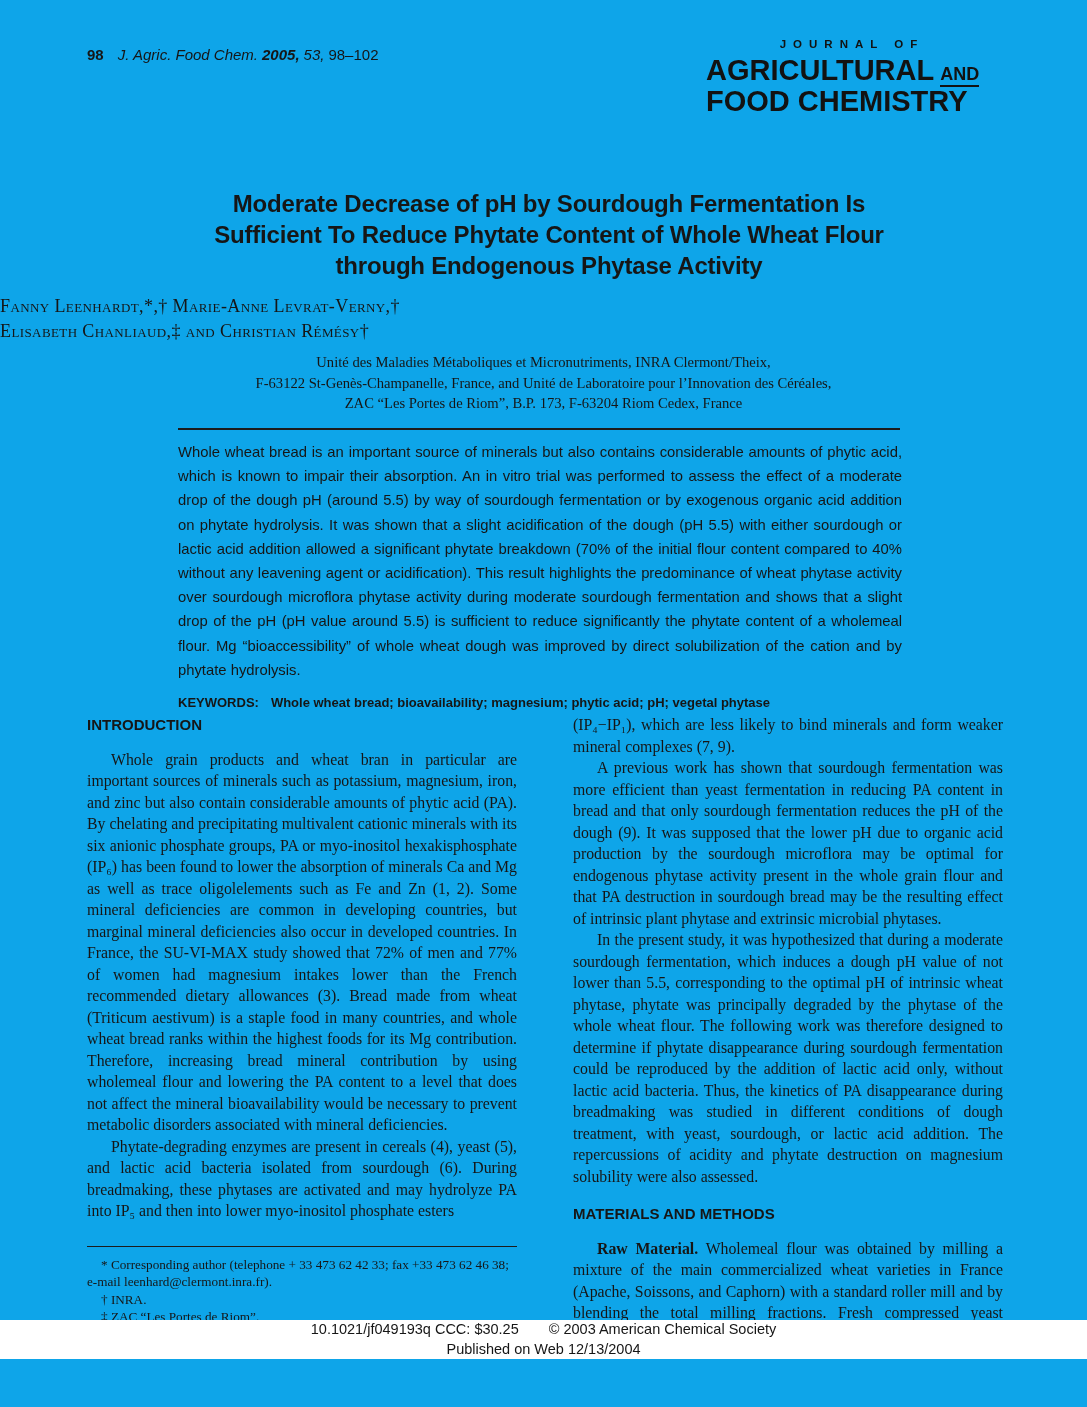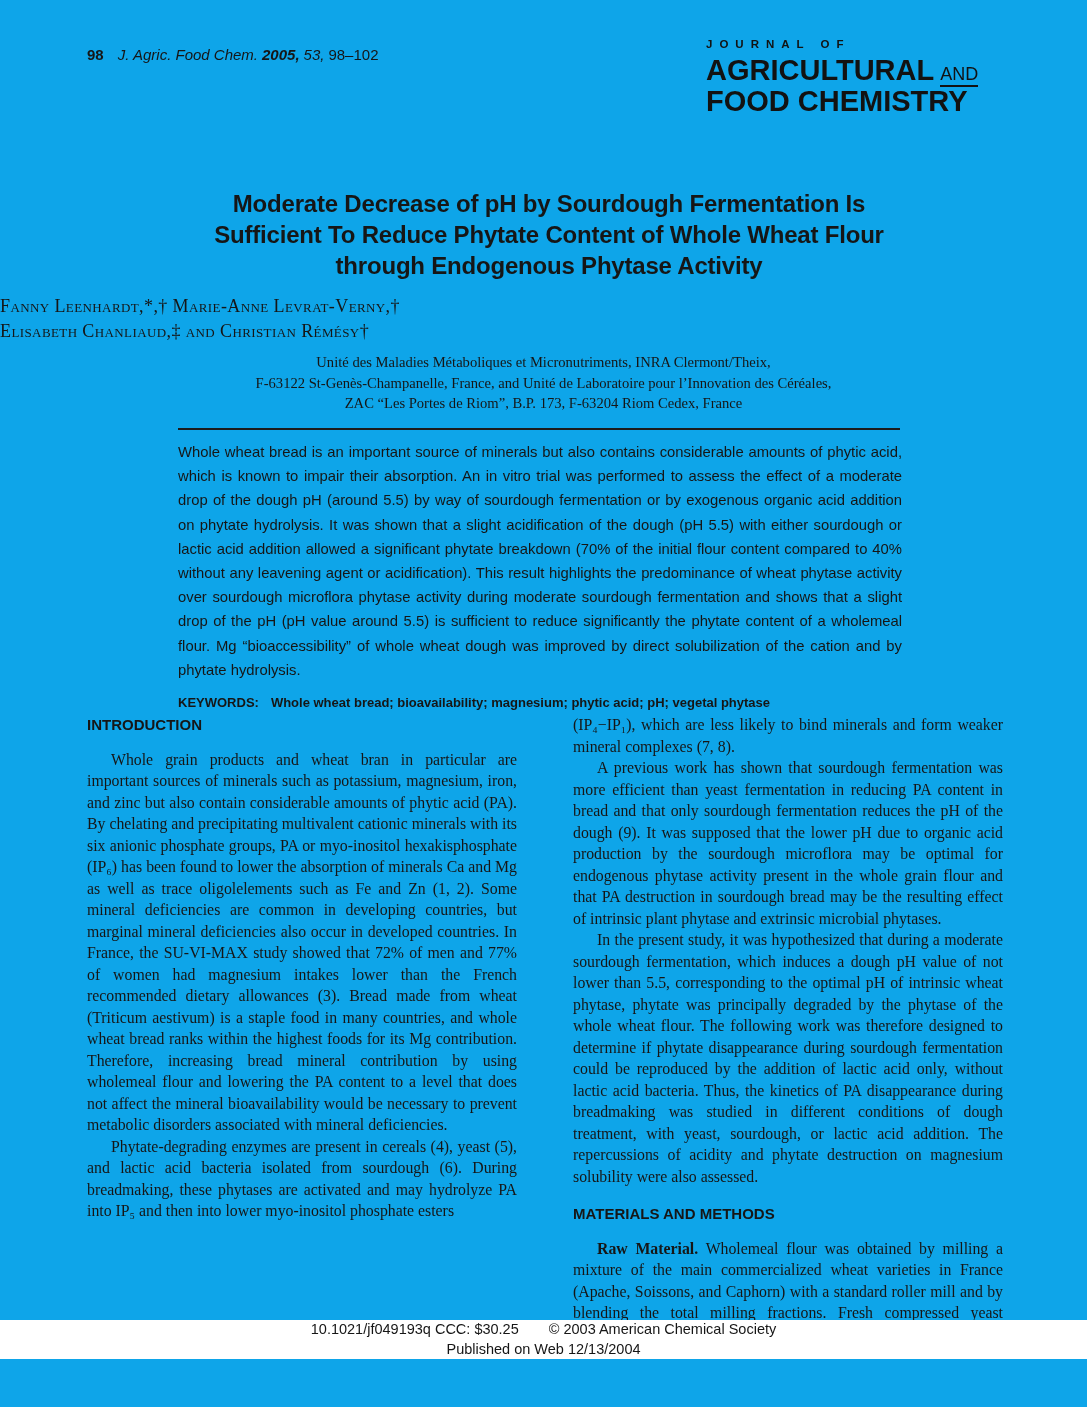--- a/index.html
+++ b/index.html
@@ -28,29 +28,29 @@
   .cite-pages { margin-left: 4px; font-style: normal; }
 
   
   .logo {
     position: absolute;
     top: 38px; left: 706px; width: 292px;
     font-family: "Liberation Sans", sans-serif;
     color: #121212;
   }
   .logo-line1 {
-    text-align: left;
+    text-align: center;
     font-size: 11.5px; font-weight: 600;
     letter-spacing: 7px;
     margin-bottom: 5px;
     white-space: nowrap;
   }
   .logo-line2 { font-size: 29px; font-weight: 600; line-height: 1.05; white-space: nowrap; }
   .logo-and {
-    font-size: 18px; font-weight: 400;
+    font-size: 18px; font-weight: 700;
     border-bottom: 2px solid #121212;
     padding-bottom: 1px;
     margin-left: 6px;
   }
   .logo-line3 { font-size: 29px; font-weight: 600; line-height: 1.15; white-space: nowrap; }
 
   
   .title {
     position: absolute;
     top: 188px; left: 0; right: 0;
@@ -190,24 +190,29 @@
     <p class="abstract">Whole wheat bread is an important source of minerals but also contains considerable amounts of phytic acid, which is known to impair their absorption. An in vitro trial was performed to assess the effect of a moderate drop of the dough pH (around 5.5) by way of sourdough fermentation or by exogenous organic acid addition on phytate hydrolysis. It was shown that a slight acidification of the dough (pH 5.5) with either sourdough or lactic acid addition allowed a significant phytate breakdown (70% of the initial flour content compared to 40% without any leavening agent or acidification). This result highlights the predominance of wheat phytase activity over sourdough microflora phytase activity during moderate sourdough fermentation and shows that a slight drop of the pH (pH value around 5.5) is sufficient to reduce significantly the phytate content of a wholemeal flour. Mg “bioaccessibility” of whole wheat dough was improved by direct solubilization of the cation and by phytate hydrolysis.</p>
     <div class="keywords"><span class="kw-label">KEYWORDS:</span><span>Whole wheat bread; bioavailability; magnesium; phytic acid; pH; vegetal phytase</span></div>
   </div>
 
   <div class="columns">
 
     <div class="col">
       <h2 class="section-heading">INTRODUCTION</h2>
       <p class="para">Whole grain products and wheat bran in particular are important sources of minerals such as potassium, magnesium, iron, and zinc but also contain considerable amounts of phytic acid (PA). By chelating and precipitating multivalent cationic minerals with its six anionic phosphate groups, PA or myo-inositol hexakisphosphate (IP₆) has been found to lower the absorption of minerals Ca and Mg as well as trace oligolelements such as Fe and Zn (1, 2). Some mineral deficiencies are common in developing countries, but marginal mineral deficiencies also occur in developed countries. In France, the SU-VI-MAX study showed that 72% of men and 77% of women had magnesium intakes lower than the French recommended dietary allowances (3). Bread made from wheat (Triticum aestivum) is a staple food in many countries, and whole wheat bread ranks within the highest foods for its Mg contribution. Therefore, increasing bread mineral contribution by using wholemeal flour and lowering the PA content to a level that does not affect the mineral bioavailability would be necessary to prevent metabolic disorders associated with mineral deficiencies.</p>
       <p class="para">Phytate-degrading enzymes are present in cereals (4), yeast (5), and lactic acid bacteria isolated from sourdough (6). During breadmaking, these phytases are activated and may hydrolyze PA into IP₅ and then into lower myo-inositol phosphate esters</p>
+      <div class="footnotes">
+        <p class="footnote">* Corresponding author (telephone + 33 473 62 42 33; fax +33 473 62 46 38; e-mail leenhard@clermont.inra.fr).</p>
+        <p class="footnote">† INRA.</p>
+        <p class="footnote">‡ ZAC “Les Portes de Riom”.</p>
+      </div>
     </div>
 
     <div class="col">
-      <p class="para no-indent">(IP₄−IP₁), which are less likely to bind minerals and form weaker mineral complexes (7, 8).</p>
+      <p class="para no-indent">(IP₄−IP₁), which are less likely to bind minerals and form weaker mineral complexes (7, 9).</p>
       <p class="para">A previous work has shown that sourdough fermentation was more efficient than yeast fermentation in reducing PA content in bread and that only sourdough fermentation reduces the pH of the dough (9). It was supposed that the lower pH due to organic acid production by the sourdough microflora may be optimal for endogenous phytase activity present in the whole grain flour and that PA destruction in sourdough bread may be the resulting effect of intrinsic plant phytase and extrinsic microbial phytases.</p>
       <p class="para">In the present study, it was hypothesized that during a moderate sourdough fermentation, which induces a dough pH value of not lower than 5.5, corresponding to the optimal pH of intrinsic wheat phytase, phytate was principally degraded by the phytase of the whole wheat flour. The following work was therefore designed to determine if phytate disappearance during sourdough fermentation could be reproduced by the addition of lactic acid only, without lactic acid bacteria. Thus, the kinetics of PA disappearance during breadmaking was studied in different conditions of dough treatment, with yeast, sourdough, or lactic acid addition. The repercussions of acidity and phytate destruction on magnesium solubility were also assessed.</p>
       <h2 class="section-heading methods">MATERIALS AND METHODS</h2>
       <p class="para"><span class="run-in">Raw Material.</span><span> Wholemeal flour was obtained by milling a mixture of the main commercialized wheat varieties in France (Apache, Soissons, and Caphorn) with a standard roller mill and by blending the total milling fractions. Fresh compressed yeast (purchased at the</span></p>
     </div>
 
   </div>
 
   <div class="footer">
     <div><span class="doi">10.1021/jf049193q CCC: $30.25</span><span>© 2003 American Chemical Society</span></div>

